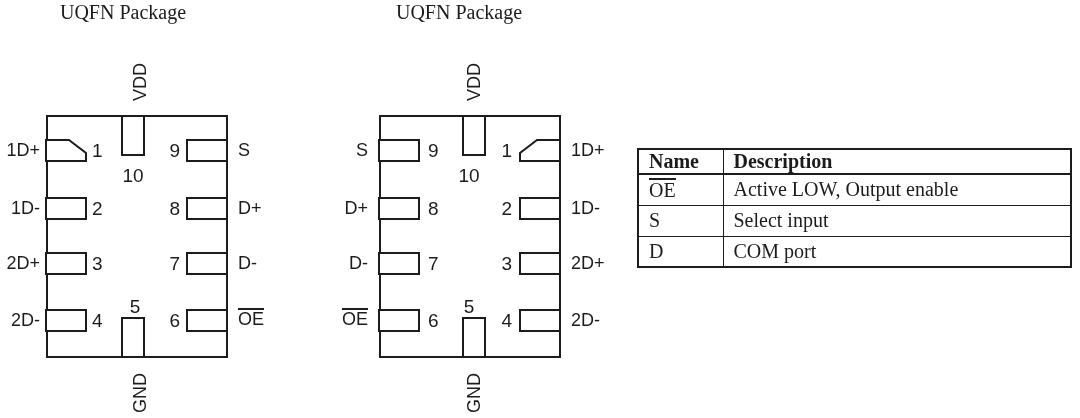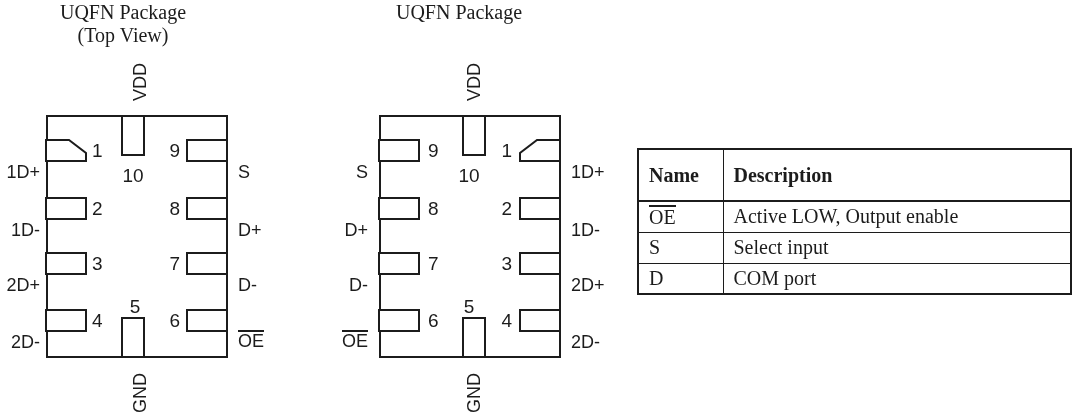--- a/index.html
+++ b/index.html
@@ -11,53 +11,52 @@
     color: var(--ink);
     border-radius: 22px;
   }
   .abs { position: absolute; }
   .serif { font-family: "Liberation Serif", serif; }
   .sans  { font-family: "Liberation Sans", sans-serif; }
   .pkg-title { font-size: 20px; line-height: 23px; text-align: center; }
   .outline { border: 2px solid var(--ink); background: var(--bg); }
   .pad { border: 2px solid var(--ink); background: var(--bg); }
   .pin-num { font-size: 19px; line-height: 23px; height: 23px; }
-  .pin-label { font-size: 18px; line-height: 23px; height: 23px; white-space: nowrap; margin-top: 22px; }
+  .pin-label { font-size: 18px; line-height: 23px; height: 23px; white-space: nowrap; }
   .t-right { text-align: right; }
   .t-left { text-align: left; }
   .t-center { text-align: center; }
   .rot {
     position: absolute; white-space: nowrap; font-size: 18px;
     transform: translate(-50%, -50%) rotate(-90deg);
   }
   .ovl { display: inline-block; border-top: 2px solid var(--ink); line-height: 1.02; text-align: right; }
   .small-num { font-size: 19px; line-height: 22px; }
   svg polygon { fill: var(--bg); stroke: var(--ink); stroke-width: 2; }
   
   .pin-table {
     border-collapse: collapse; width: 435px;
     font-family: "Liberation Serif", serif; font-size: 20px;
     border: 2px solid var(--ink); table-layout: fixed;
   }
   .pin-table th, .pin-table td {
     border: 1px solid var(--ink); padding: 0 0 0 10px;
     text-align: left; vertical-align: middle; overflow: hidden; white-space: nowrap;
   }
-  .pin-table th { height: 52px; border-bottom: 2px solid var(--ink); font-weight: bold; margin-left: 28px; }
+  .pin-table th { height: 25px; border-bottom: 2px solid var(--ink); font-weight: bold; margin-left: 28px; }
   .pin-table td { height: 31px; font-weight: normal; }
   .col-name { width: 85px; }
 </style>
 </head>
 <body>
 
 <div class="canvas">
 
   <div class="abs serif pkg-title" style="left:33px; top:1px; width:180px;">
     <div>UQFN Package</div>
-    <div>(Top View)</div>
   </div>
 
   <div class="rot sans" style="left:140px; top:82px;">VDD</div>
 
   <div class="abs outline" style="left:46px; top:115px; width:182px; height:243px;"></div>
 
   <div class="abs pad" style="left:121px; top:115px; width:24px; height:41px;"></div>
   <div class="abs sans small-num t-center" style="left:113px; top:165px; width:40px;">10</div>
 
   <div class="abs pad" style="left:121px; top:317px; width:24px; height:41px;"></div>

